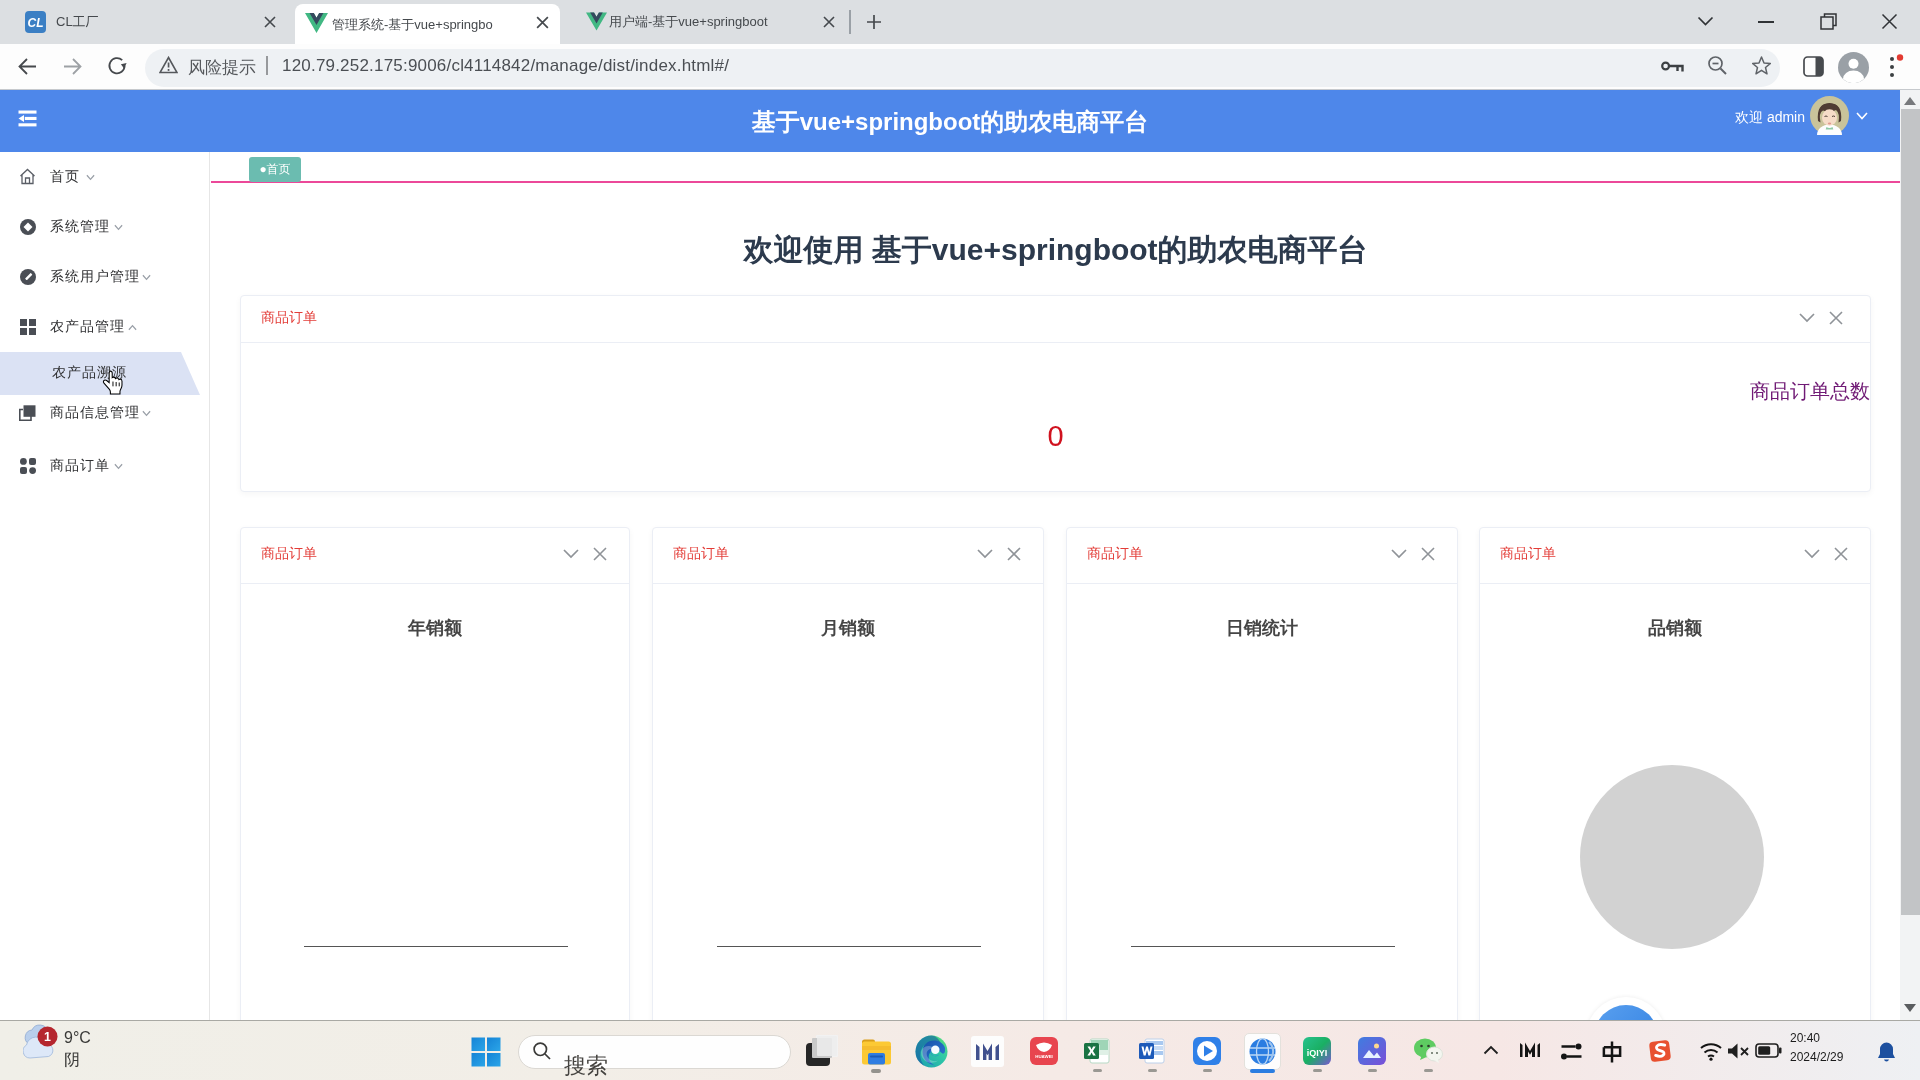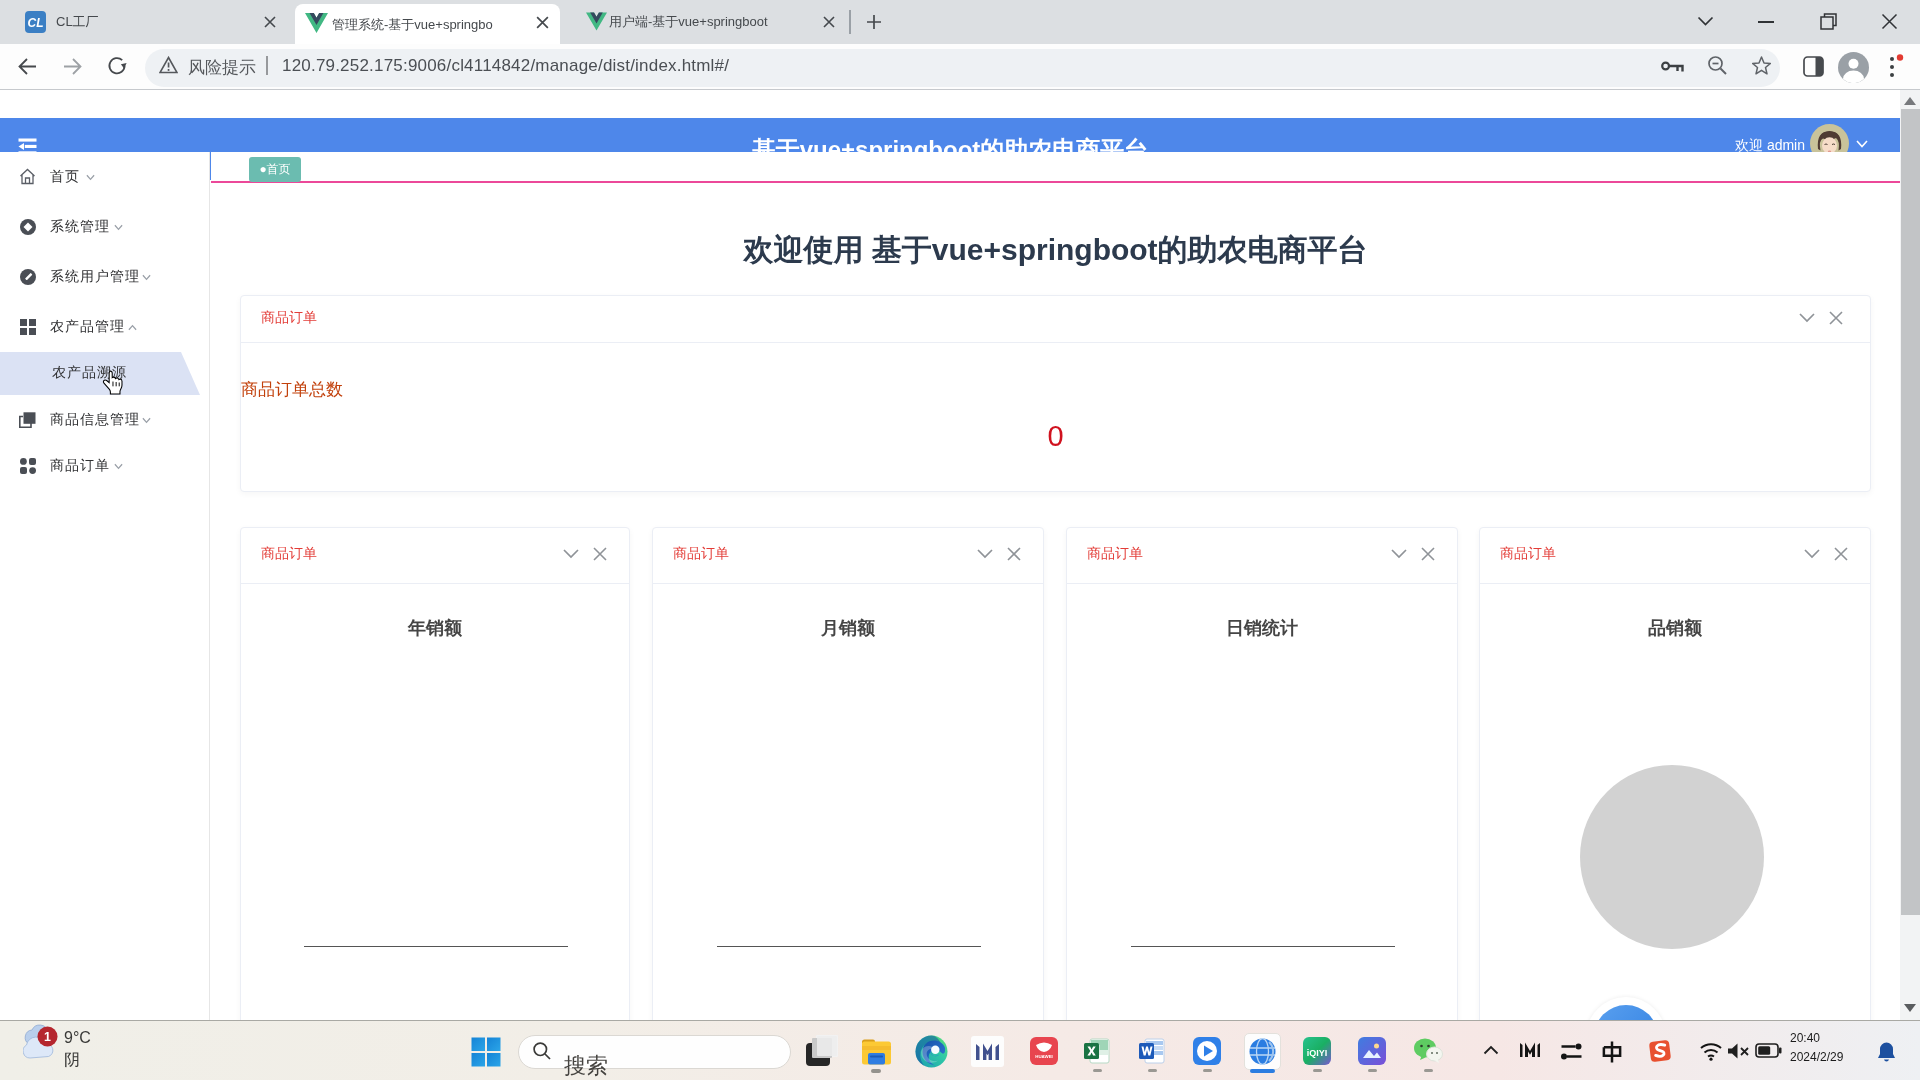--- a/index.html
+++ b/index.html
@@ -7,21 +7,21 @@
   body { position:relative; background:#fff; }
   
   #tabbar { position:absolute; left:0; top:0; width:1920px; height:44px; background:#dcdfe2; }
   .tab { position:absolute; top:0; height:44px; display:flex; align-items:center; }
   .tabtxt { font-size:13px; color:#45494d; white-space:nowrap; overflow:hidden; }
   #activetab { position:absolute; left:295px; top:4px; width:265px; height:40px; background:#fff; border-radius:8px 8px 0 0; }
   #toolbar { position:absolute; left:0; top:44px; width:1920px; height:45.5px; background:#fdfdfd; border-bottom:1.5px solid #c6c9cd; }
   #omnibox { position:absolute; left:145px; top:49px; width:1635px; height:38px; background:#eef1f4; border-radius:19px; display:flex; align-items:center; }
   
   #page { position:absolute; left:0; top:89.5px; width:1900px; height:930.5px; background:#fff; overflow:hidden; }
-  #bluehdr { position:absolute; left:0; top:0; width:1900px; height:62.5px; background:#4e87ea;margin-top:28px; }
+  #bluehdr { position:absolute; left:0; top:0; width:1900px; height:62.5px; background:#4e87ea; }
   #sidebar { position:absolute; left:0; top:62.5px; width:210px; height:868px; background:#fff; border-right:1px solid #e6e6e6; }
   .mi { position:absolute; left:0; width:209px; height:50px; }
   .mi .txt { position:absolute; left:50px; top:50%; transform:translateY(-50%); font-size:14px; color:#303133; letter-spacing:1px;}
   .chev { position:absolute; top:50%; width:9px; height:9px; }
   #content { position:absolute; left:211px; top:62.5px; width:1689px; height:868px; background:#fff; }
   #tagrow { position:absolute; left:0; top:0; width:1689px; height:31px; background:#fff; border-bottom:2px solid #ec4899; }
   #hometag { position:absolute; left:38px; top:5px; width:52px; height:25px; background:#6bbcb0; border-radius:3px; color:#fff; font-size:12px; display:flex; align-items:center; justify-content:center; }
   #welcome { position:absolute; left:0; top:78px; width:1689px; text-align:center; font-size:30px; font-weight:bold; color:#2c3a4d; }
   .card { position:absolute; background:#fff; border:1px solid #ebeef5; border-radius:4px; box-shadow:0 2px 6px rgba(0,0,0,.04); }
   .cardhdr { position:absolute; left:0; top:0; right:0; height:47px; border-bottom:1px solid #ebeef5; }
@@ -220,21 +220,21 @@
     </div>
 
     <div style="position:absolute;left:0;top:200px;width:200px;height:43px;background:#dbe2f4;clip-path:polygon(0 0,181px 0,200px 100%,0 100%);"></div>
     <span style="position:absolute;left:52px;top:212px;font-size:14px;color:#303133;letter-spacing:1px;">农产品溯源</span>
 
     <svg style="position:absolute;left:101px;top:217px;z-index:60;" width="23" height="27" viewBox="0 0 24 28">
       <path d="M10.5 2 c-1.2 0 -2 .9 -2 2.2 v10 l-2.6 -2.3 c-.9 -.8 -2.3 -.8 -3 .1 c-.6 .8 -.5 1.9 .2 2.7 l5.5 6.2 c.7 .8 1.2 1.9 1.2 2.9 v2.2 h10 v-2.5 c0 -1 .4 -1.8 1 -2.9 c.6 -1.1 1.1 -2.4 1.1 -4 v-4 c0 -1.2 -.8 -2.1 -1.9 -2.1 c-.5 0 -1 .2 -1.3 .5 c-.3 -1 -1.1 -1.7 -2.1 -1.7 c-.6 0 -1.1 .2 -1.5 .6 c-.3 -.9 -1.1 -1.5 -2 -1.5 c-.5 0 -1 .2 -1.4 .5 v-4.7 c0 -1.3 -.9 -2.2 -2.2 -2.2 z" fill="#fff" stroke="#000" stroke-width="1.1"></path>
       <path d="M12.5 13 v5 M15.8 13.5 v4.5 M19 14 v4" stroke="#000" stroke-width="1" fill="none"></path>
     </svg>
 
-    <div class="mi" style="top:243px;">
+    <div class="mi" style="top:236px;">
       <svg style="position:absolute;left:19px;top:17px;" width="17" height="16" viewBox="0 0 17 16">
           <path d="M12 6 V15.2 H0.8 V4.5 H4" fill="none" stroke="#4a4e55" stroke-width="1.6"></path>
           <rect x="4.5" y="0.3" width="12" height="11.5" fill="#4a4e55"></rect>
         </svg>
       <span class="txt">商品信息管理</span>
       <svg class="chev" style="left:142px;margin-top:-4px;" viewBox="0 0 10 7">
           <path d="M1 1 L5 5.5 L9 1" fill="none" stroke="#9aa0a8" stroke-width="1.4"></path>
         </svg>
     </div>
 
@@ -260,21 +260,21 @@
     <div class="card" style="left:29px;top:143px;width:1631px;height:197px;">
       <div class="cardhdr">
         <span class="ttl">商品订单</span>
         <svg class="ic" style="right:55px;" width="16" height="10" viewBox="0 0 16 10">
             <path d="M1 1 L8 8 L15 1" fill="none" stroke="#8f9398" stroke-width="1.7"></path>
           </svg>
         <svg class="ic" style="right:27px;" width="14" height="14" viewBox="0 0 14 14">
             <path d="M1 1 L13 13 M13 1 L1 13" stroke="#8f9398" stroke-width="1.6"></path>
           </svg>
       </div>
-      <div style="position:absolute;left:0;top:82px;width:100%;text-align:left;font-size:17px;color:#c2410c;">商品订单总数</div>
+      <div style="position:absolute;left:0;top:82px;width:100%;text-align:right;font-size:20px;color:#701a75;">商品订单总数</div>
       <div style="position:absolute;left:0;top:124px;width:100%;text-align:center;font-size:29px;color:#d0121f;">0</div>
     </div>
 
     <div class="card sm" style="left:29px;top:375px;width:390px;height:600px;">
       <div class="cardhdr">
         <span class="ttl">商品订单</span>
         <svg class="ic" style="right:50px;" width="16" height="10" viewBox="0 0 16 10">
             <path d="M1 1 L8 8 L15 1" fill="none" stroke="#8f9398" stroke-width="1.7"></path>
           </svg>
         <svg class="ic" style="right:22px;" width="14" height="14" viewBox="0 0 14 14">

